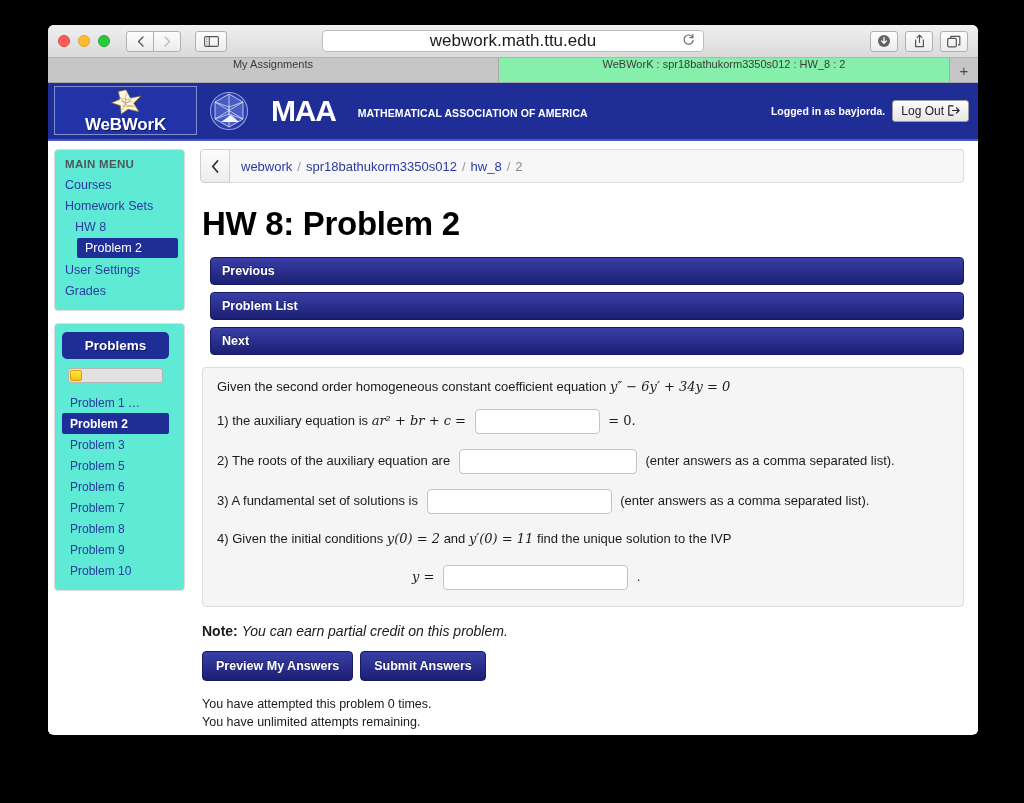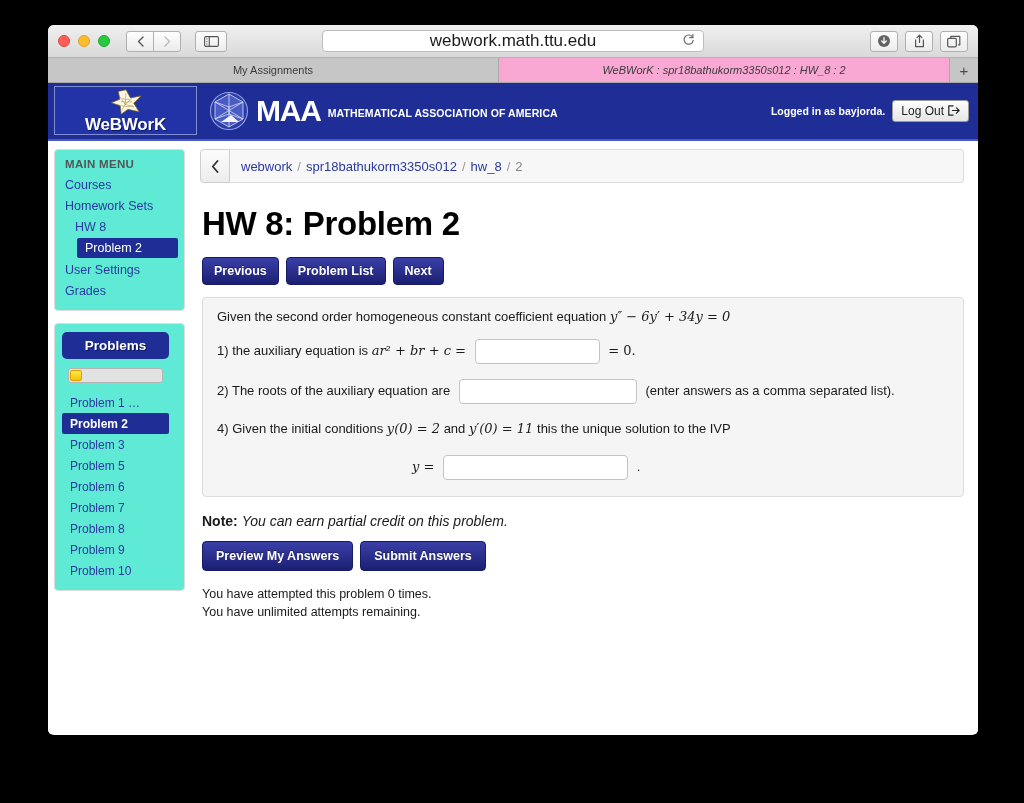--- a/index.html
+++ b/index.html
@@ -70,27 +70,27 @@
 
   
   #tab-bar {
     height: 25px;
     display: flex;
     background: #c6c6c6;
     border-bottom: 1px solid #a8a8a8;
   }
   .tab {
     flex: 1;
-    display: flex; align-items: center; justify-content: center;
+    display: flex; align-items: flex-start; justify-content: center;
     font-size: 11px; color: #3b3b3b;
     border-right: 1px solid #a8a8a8;
     overflow: hidden; white-space: nowrap;
   }
   .tab.inactive { background: #c6c6c6; }
-  .tab.active   { background: #f9a8d4; font-style: italic; }
+  .tab.active   { background: #86efac; }
   #new-tab-btn {
     width: 28px;
     display: flex; align-items: center; justify-content: center;
     font-size: 15px; color: #4a4a4a; background: #c6c6c6;
   }
 
   
   #page {
     height: 651px;
     background: #ffffff;
@@ -116,21 +116,21 @@
   }
   #ww-star { width: 34px; height: 26px; margin-top: 1px; }
   #ww-wordmark {
     font-size: 17px; font-weight: bold; color: #ffffff;
     letter-spacing: -0.2px; line-height: 1;
     margin-top: 1px;
     text-shadow: 1px 1px 0 #0b1560;
   }
   #maa-block {
     display: flex; align-items: center;
-    margin-left: 12px; gap: 7px;
+    margin-left: 12px; gap: 22px;
   }
   #maa-icon { width: 40px; height: 40px; }
   #maa-text {
     font-size: 30px; font-weight: bold; color: #ffffff;
     letter-spacing: -1.2px; line-height: 1;
   }
   #maa-sub {
     font-size: 10.5px; font-weight: bold; color: #ffffff;
     letter-spacing: 0.1px; align-self: center; margin-top: 4px;
   }
@@ -242,21 +242,21 @@
   #breadcrumb .crumb { color: #2b3aa0; }
   #breadcrumb .crumb.last { color: #888; }
   #breadcrumb .sep { color: #999; margin: 0 5px; }
 
   #page-title {
     font-size: 33px; font-weight: bold; color: #000;
     margin: 22px 0 14px 2px;
     letter-spacing: -0.3px;
   }
 
-  #nav-buttons { display: flex; gap: 7px; margin: 0 0 12px 2px; }
+  #nav-buttons { display: flex; gap: 7px; margin: 0 0 12px 10px; flex-direction: column; }
   .nav-btn {
     background: linear-gradient(#3a3fa8,#1b1f72);
     color: #fff; font-size: 12.5px; font-weight: bold;
     border: 1px solid #171b63;
     border-radius: 4px;
     padding: 6px 11px;
     text-shadow: 0 -1px 0 rgba(0,0,0,.4);
   }
 
   #problem-box {
@@ -504,27 +504,32 @@
             <span class="ansbox w1"></span>
             <span class="num">= 0.</span>
           </div>
 
           <div class="q-line">
             <span>2) The roots of the auxiliary equation are</span>
             <span class="ansbox w3"></span>
             <span>(enter answers as a comma separated list).</span>
           </div>
 
+          <div class="q-line">
+            <span>3) A fundamental set of solutions is</span>
+            <span class="ansbox w4"></span>
+            <span>(enter answers as a comma separated list).</span>
+          </div>
 
           <div class="q-line">
             <span>4) Given the initial conditions</span>
             <span class="mathy">y(0) = 2</span>
             <span>and</span>
             <span class="mathy">y′(0) = 11</span>
-            <span>this the unique solution to the IVP</span>
+            <span>find the unique solution to the IVP</span>
           </div>
 
           <div id="y-eq-row">
             <span class="mathy">y =</span>
             <span class="ansbox w4"></span>
             <span>.</span>
           </div>
         </div>
 
         <div id="note-line">

